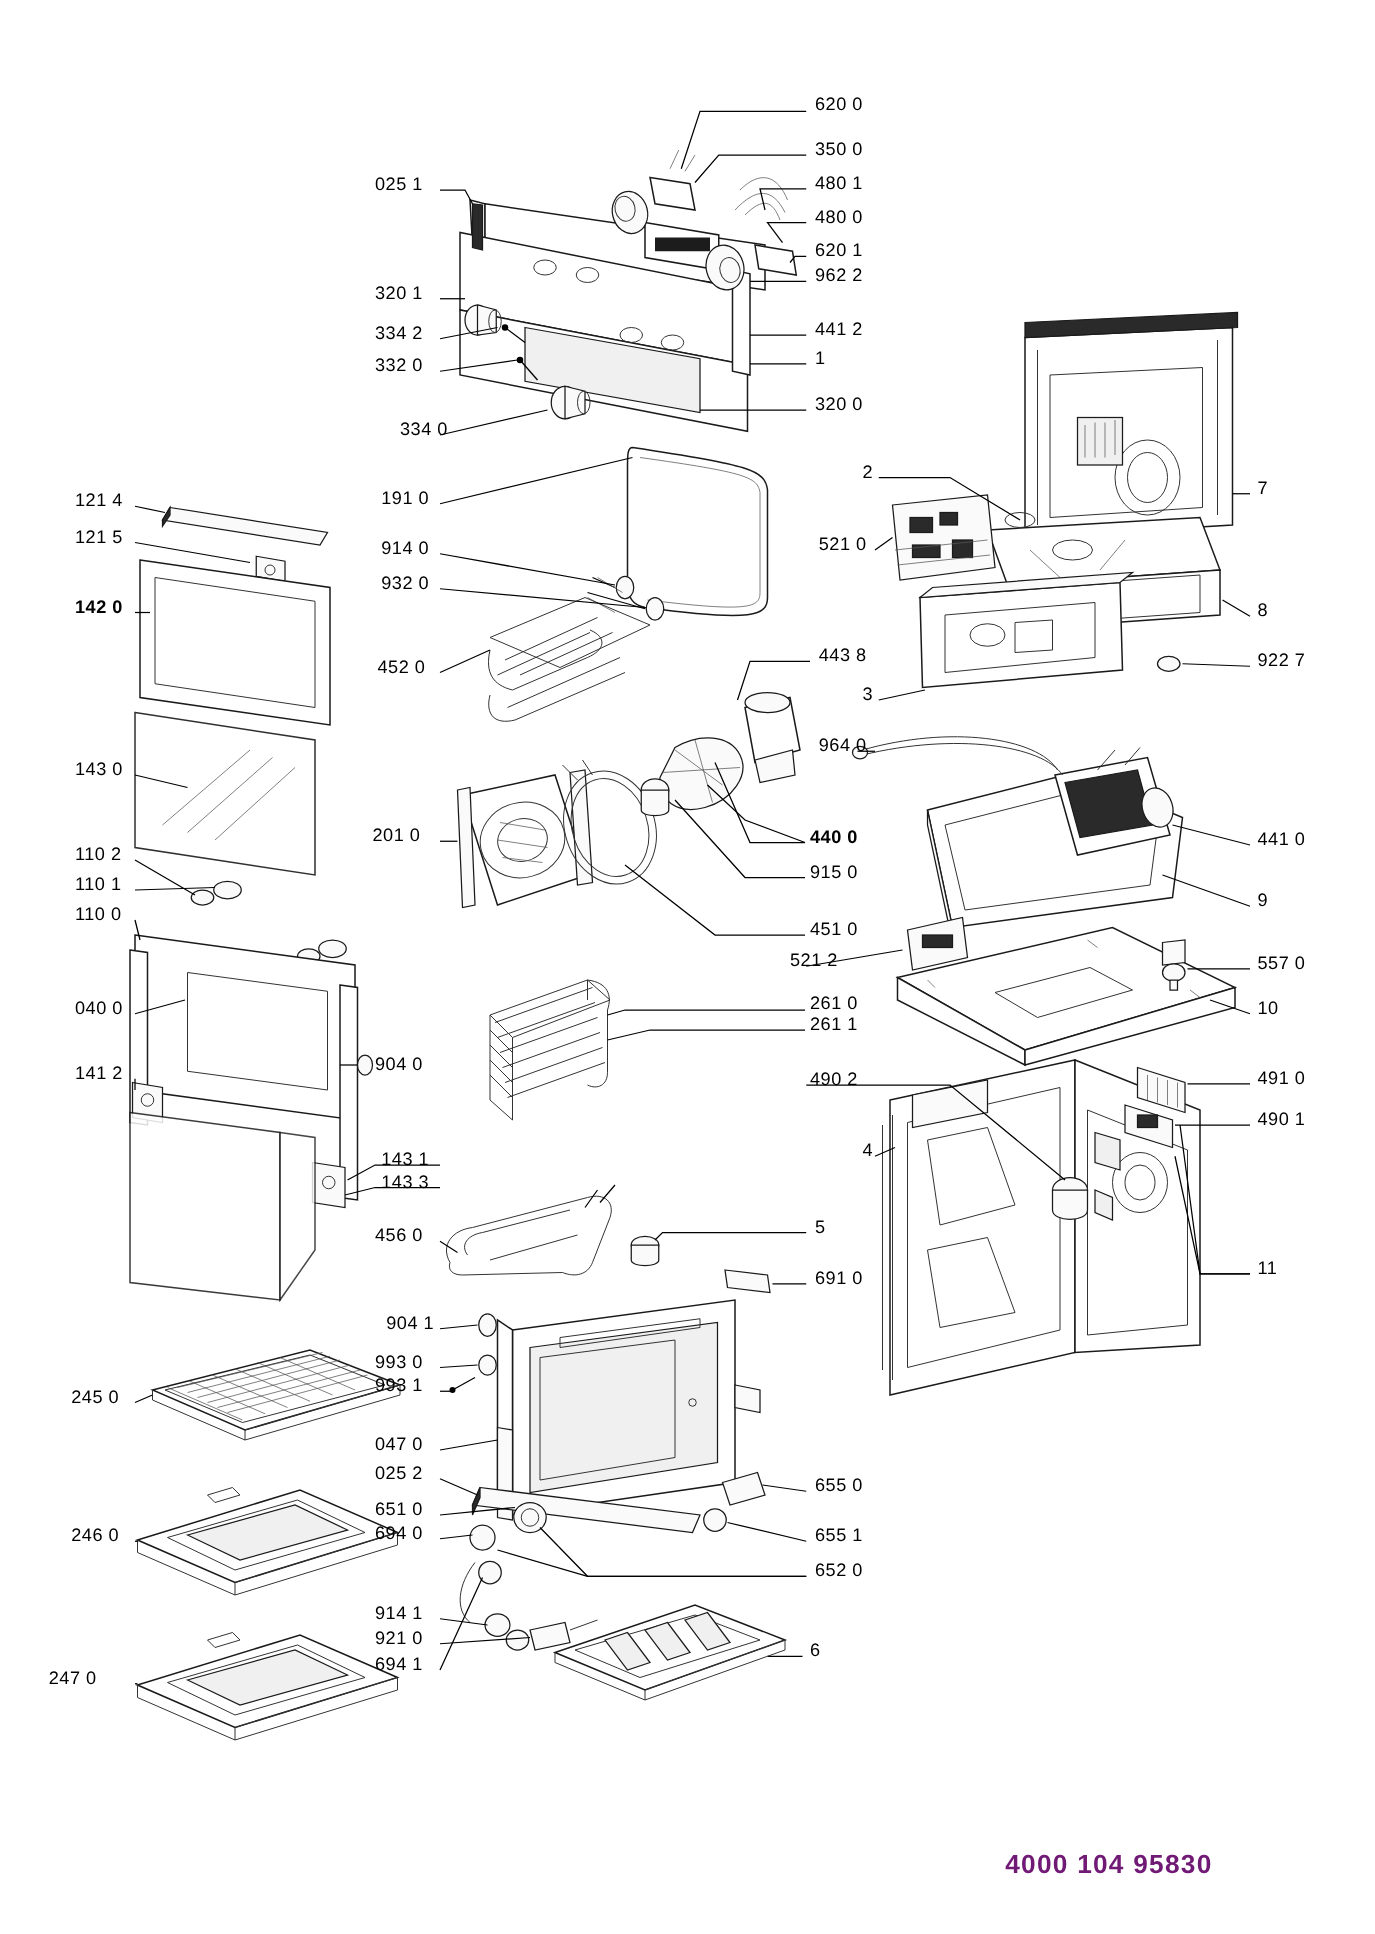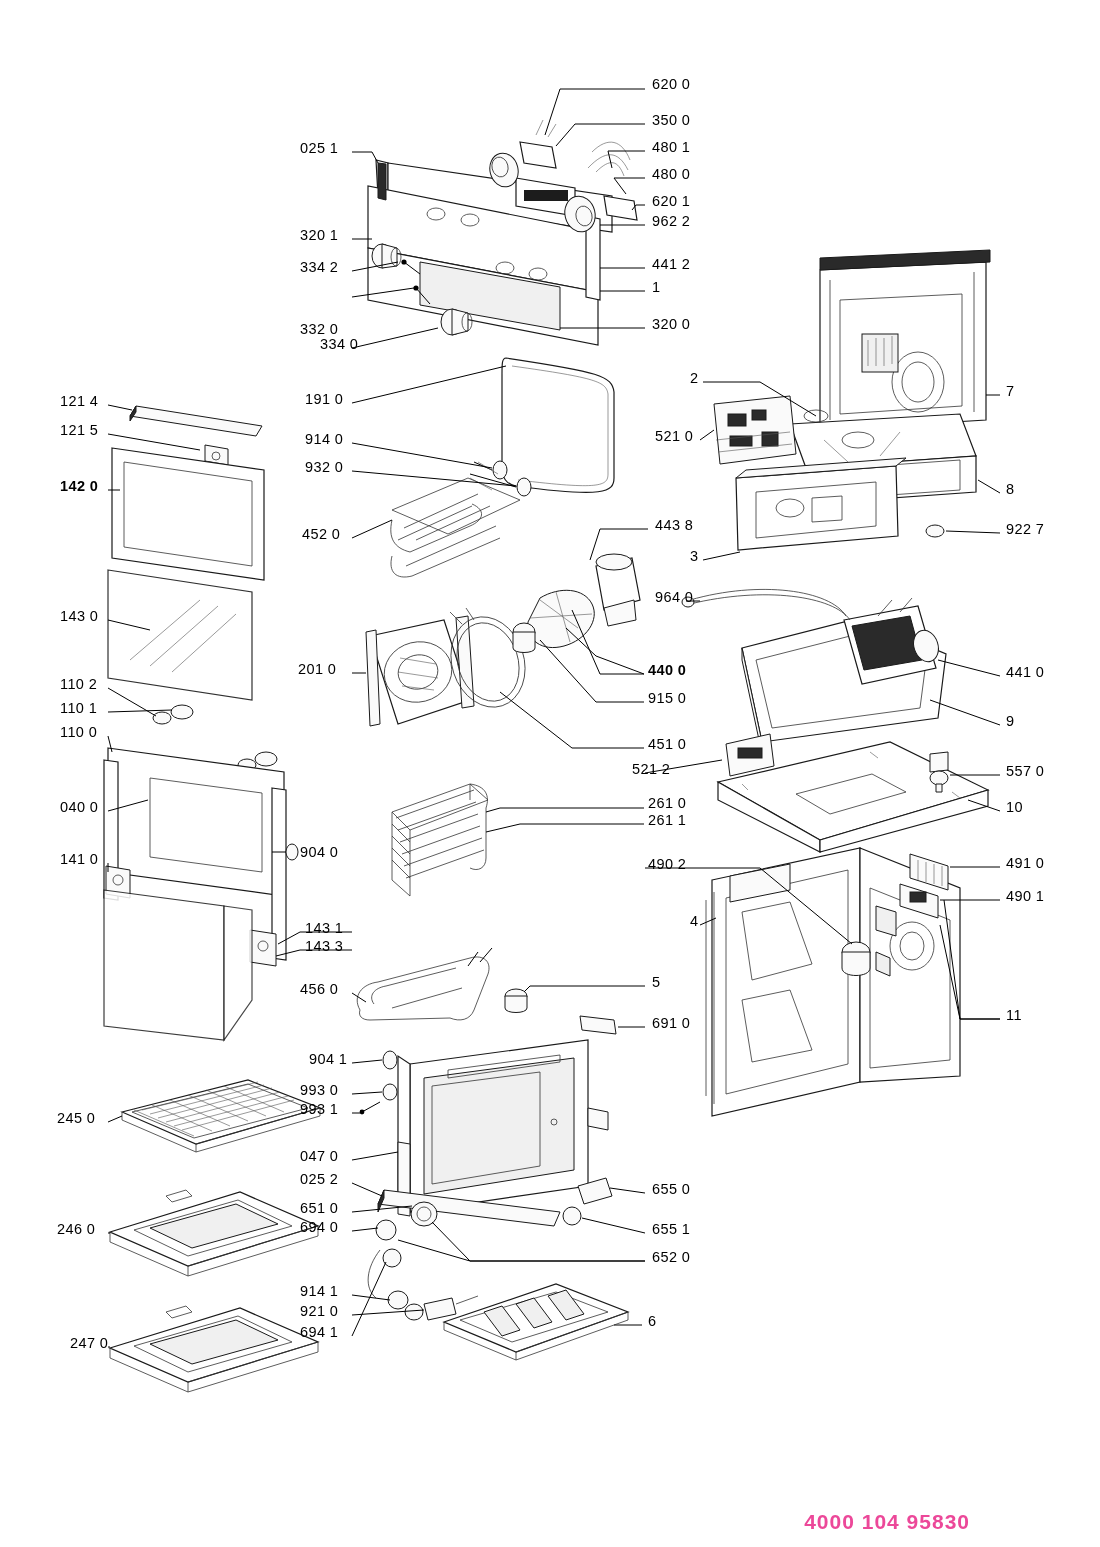--- a/index.html
+++ b/index.html
@@ -26,22 +26,21 @@
     white-space: nowrap;
     letter-spacing: 0.4px;
   }
   .doc-code {
     position: absolute;
     right: 130px;
     top: 1480px;
     font-size: 21px;
     font-weight: bold;
     letter-spacing: 1px;
-    color: #ec4899;
-    margin-top: 30px;
+    color: #701a75;
   }
   svg.art {
     position: absolute;
     left: 0;
     top: 0;
     width: 1100px;
     height: 1547px;
     pointer-events: none;
   }
   .ln { stroke: #000; stroke-width: 1; fill: none; }
@@ -467,42 +466,42 @@
       <div class="label" style="left: 652px; top: 139px;">480 1</div>
       <div class="label" style="left: 652px; top: 166px;">480 0</div>
       <div class="label" style="left: 652px; top: 193px;">620 1</div>
       <div class="label" style="left: 652px; top: 213px;">962 2</div>
       <div class="label" style="left: 652px; top: 256px;">441 2</div>
       <div class="label" style="left: 652px; top: 279px;">1</div>
       <div class="label" style="left: 652px; top: 316px;">320 0</div>
       <div class="label" style="left: 300px; top: 140px;">025 1</div>
       <div class="label" style="left: 300px; top: 227px;">320 1</div>
       <div class="label" style="left: 300px; top: 259px;">334 2</div>
-      <div class="label" style="left: 300px; top: 285px; margin-top: 36px;">332 0</div>
+      <div class="label" style="left: 300px; top: 285px;">332 0</div>
       <div class="label" style="left: 300px; top: 336px; margin-left: 20px;">334 0</div>
       <div class="label" style="left: 305px; top: 391px;">191 0</div>
       <div class="label" style="left: 305px; top: 431px;">914 0</div>
       <div class="label" style="left: 305px; top: 459px;">932 0</div>
       <div class="label" style="left: 302px; top: 526px;">452 0</div>
       <div class="label" style="left: 298px; top: 661px;">201 0</div>
       <div class="label" style="left: 60px; top: 393px;">121 4</div>
       <div class="label" style="left: 60px; top: 422px;">121 5</div>
       <div class="label" style="left: 60px; top: 478px; font-weight: bold;">142 0</div>
       <div class="label" style="left: 60px; top: 608px;">143 0</div>
       <div class="label" style="left: 60px; top: 676px;">110 2</div>
       <div class="label" style="left: 60px; top: 700px;">110 1</div>
       <div class="label" style="left: 60px; top: 724px;">110 0</div>
       <div class="label" style="left: 60px; top: 799px;">040 0</div>
-      <div class="label" style="left: 60px; top: 851px;">141 0</div>
+      <div class="label" style="left: 60px; top: 851px;">141 2</div>
       <div class="label" style="left: 300px; top: 844px;">904 0</div>
       <div class="label" style="left: 305px; top: 920px;">143 1</div>
       <div class="label" style="left: 305px; top: 938px;">143 3</div>
       <div class="label" style="left: 57px; top: 1110px;">245 0</div>
       <div class="label" style="left: 57px; top: 1221px;">246 0</div>
-      <div class="label" style="left: 70px; top: 1335px;">247 0</div>
+      <div class="label" style="left: 39px; top: 1335px;">247 0</div>
       <div class="label" style="left: 300px; top: 981px;">456 0</div>
       <div class="label" style="left: 309px; top: 1051px;">904 1</div>
       <div class="label" style="left: 300px; top: 1082px;">993 0</div>
       <div class="label" style="left: 300px; top: 1101px;">993 1</div>
       <div class="label" style="left: 300px; top: 1148px;">047 0</div>
       <div class="label" style="left: 300px; top: 1171px;">025 2</div>
       <div class="label" style="left: 300px; top: 1200px;">651 0</div>
       <div class="label" style="left: 300px; top: 1219px;">694 0</div>
       <div class="label" style="left: 300px; top: 1283px;">914 1</div>
       <div class="label" style="left: 300px; top: 1303px;">921 0</div>

